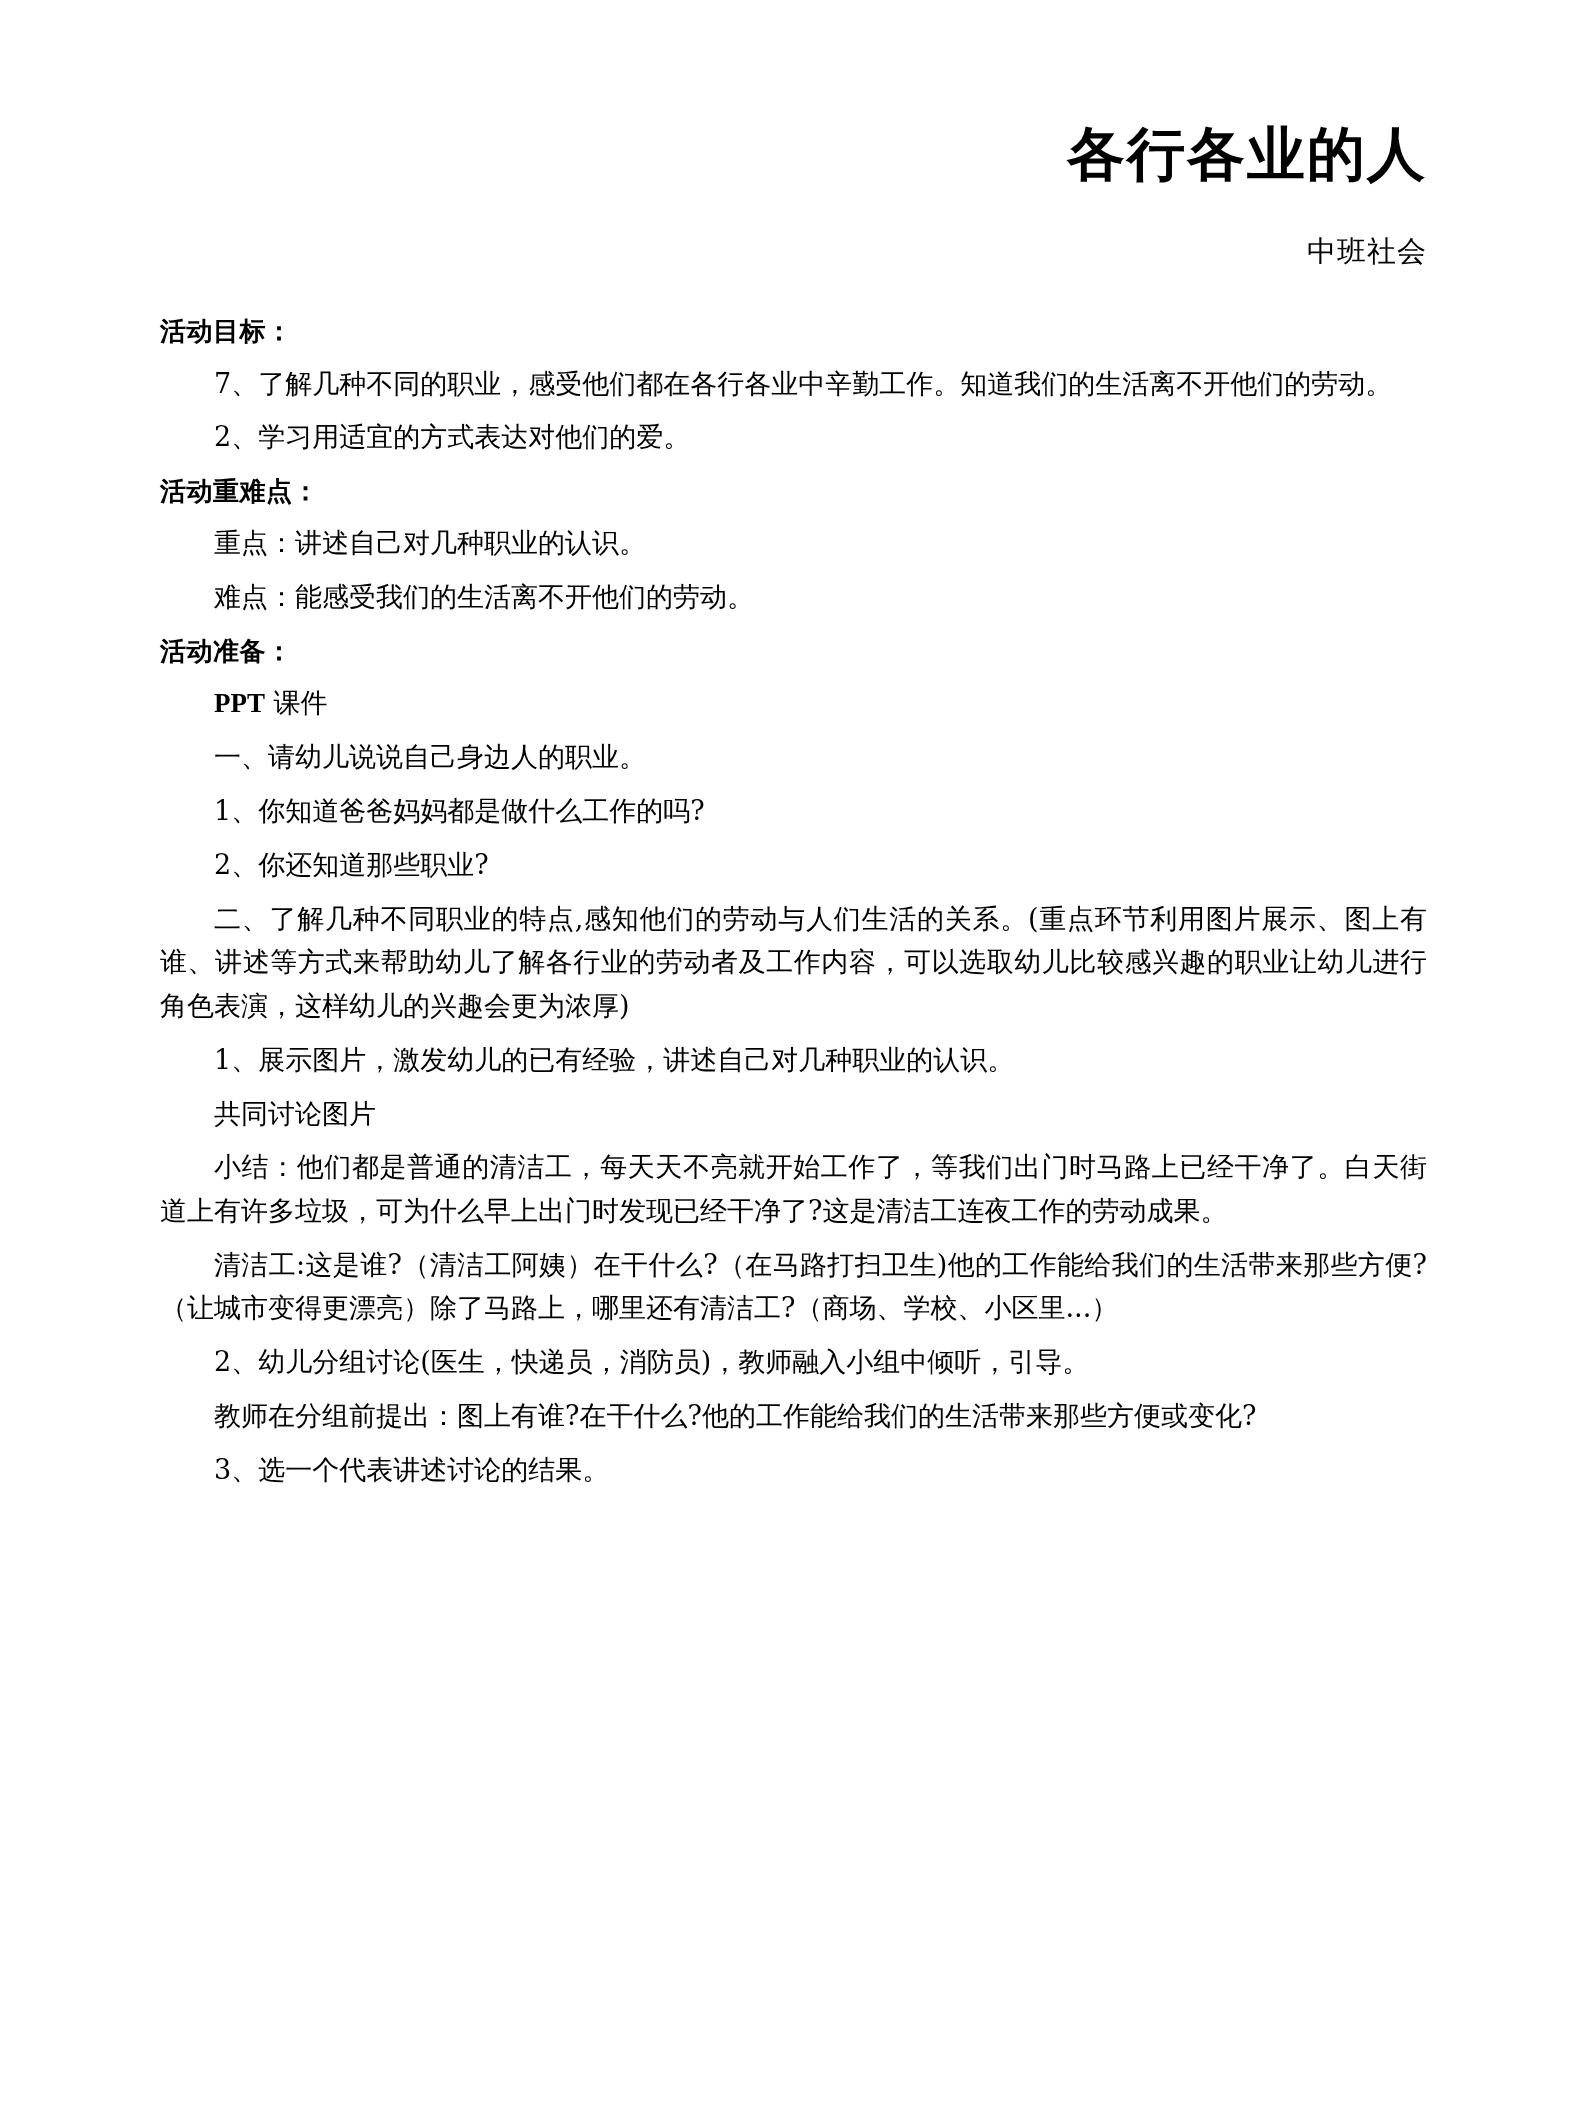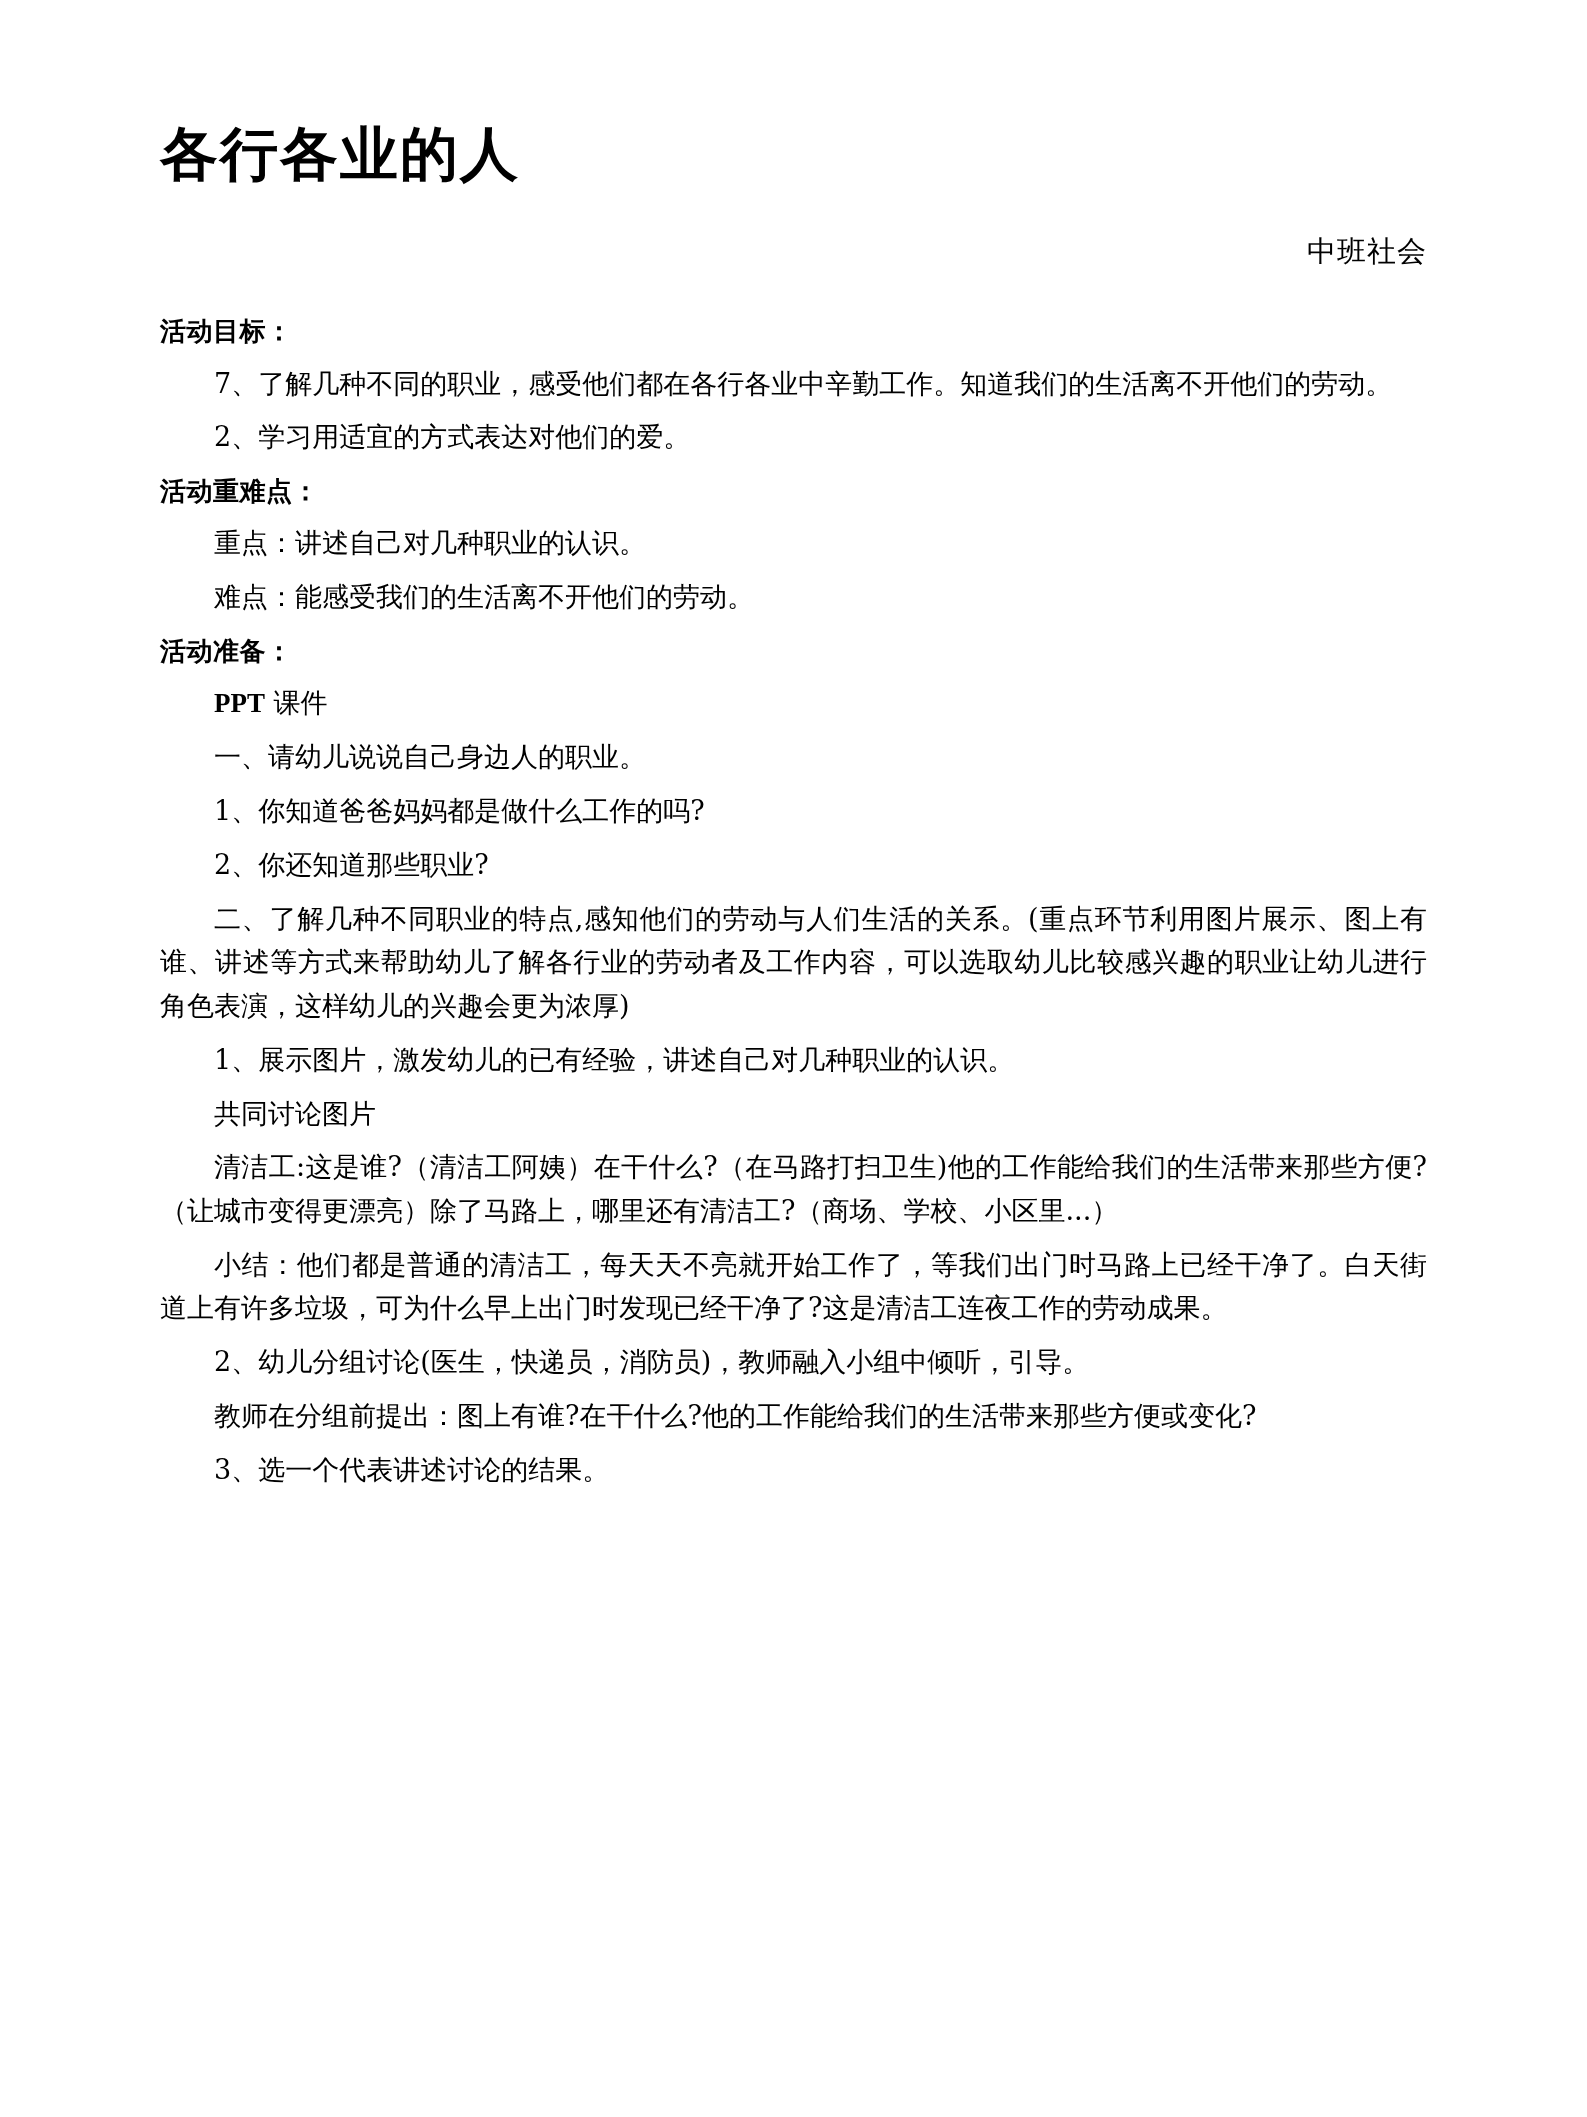--- a/index.html
+++ b/index.html
@@ -17,21 +17,21 @@
   }
   .page {
     position: relative;
     box-sizing: border-box;
     width: 1587px;
     height: 2117px;
     padding: 0 160px 0 160px;
     background: #ffffff;
   }
   .doc-title {
-    text-align: left;
+    text-align: right;
     font-size: 58px;
     font-weight: 700;
     line-height: 1.2;
     letter-spacing: 2px;
     margin: 0;
     padding-top: 120px;
   }
   .doc-subtitle {
     text-align: right;
     font-size: 29px;
@@ -103,23 +103,23 @@
     <p class="para">1、你知道爸爸妈妈都是做什么工作的吗?</p>
 
     <p class="para">2、你还知道那些职业?</p>
 
     <p class="para">二、了解几种不同职业的特点,感知他们的劳动与人们生活的关系。(重点环节利用图片展示、图上有谁、讲述等方式来帮助幼儿了解各行业的劳动者及工作内容，可以选取幼儿比较感兴趣的职业让幼儿进行角色表演，这样幼儿的兴趣会更为浓厚)</p>
 
     <p class="para">1、展示图片，激发幼儿的已有经验，讲述自己对几种职业的认识。</p>
 
     <p class="para">共同讨论图片</p>
 
+    <p class="para">小结：他们都是普通的清洁工，每天天不亮就开始工作了，等我们出门时马路上已经干净了。白天街道上有许多垃圾，可为什么早上出门时发现已经干净了?这是清洁工连夜工作的劳动成果。</p>
+
     <p class="para">清洁工:这是谁?（清洁工阿姨）在干什么?（在马路打扫卫生)他的工作能给我们的生活带来那些方便?（让城市变得更漂亮）除了马路上，哪里还有清洁工?（商场、学校、小区里...）</p>
-
-    <p class="para">小结：他们都是普通的清洁工，每天天不亮就开始工作了，等我们出门时马路上已经干净了。白天街道上有许多垃圾，可为什么早上出门时发现已经干净了?这是清洁工连夜工作的劳动成果。</p>
 
     <p class="para">2、幼儿分组讨论(医生，快递员，消防员)，教师融入小组中倾听，引导。</p>
 
     <p class="para">教师在分组前提出：图上有谁?在干什么?他的工作能给我们的生活带来那些方便或变化?</p>
 
     <p class="para">3、选一个代表讲述讨论的结果。</p>
 
   </div>
 </div>
 

